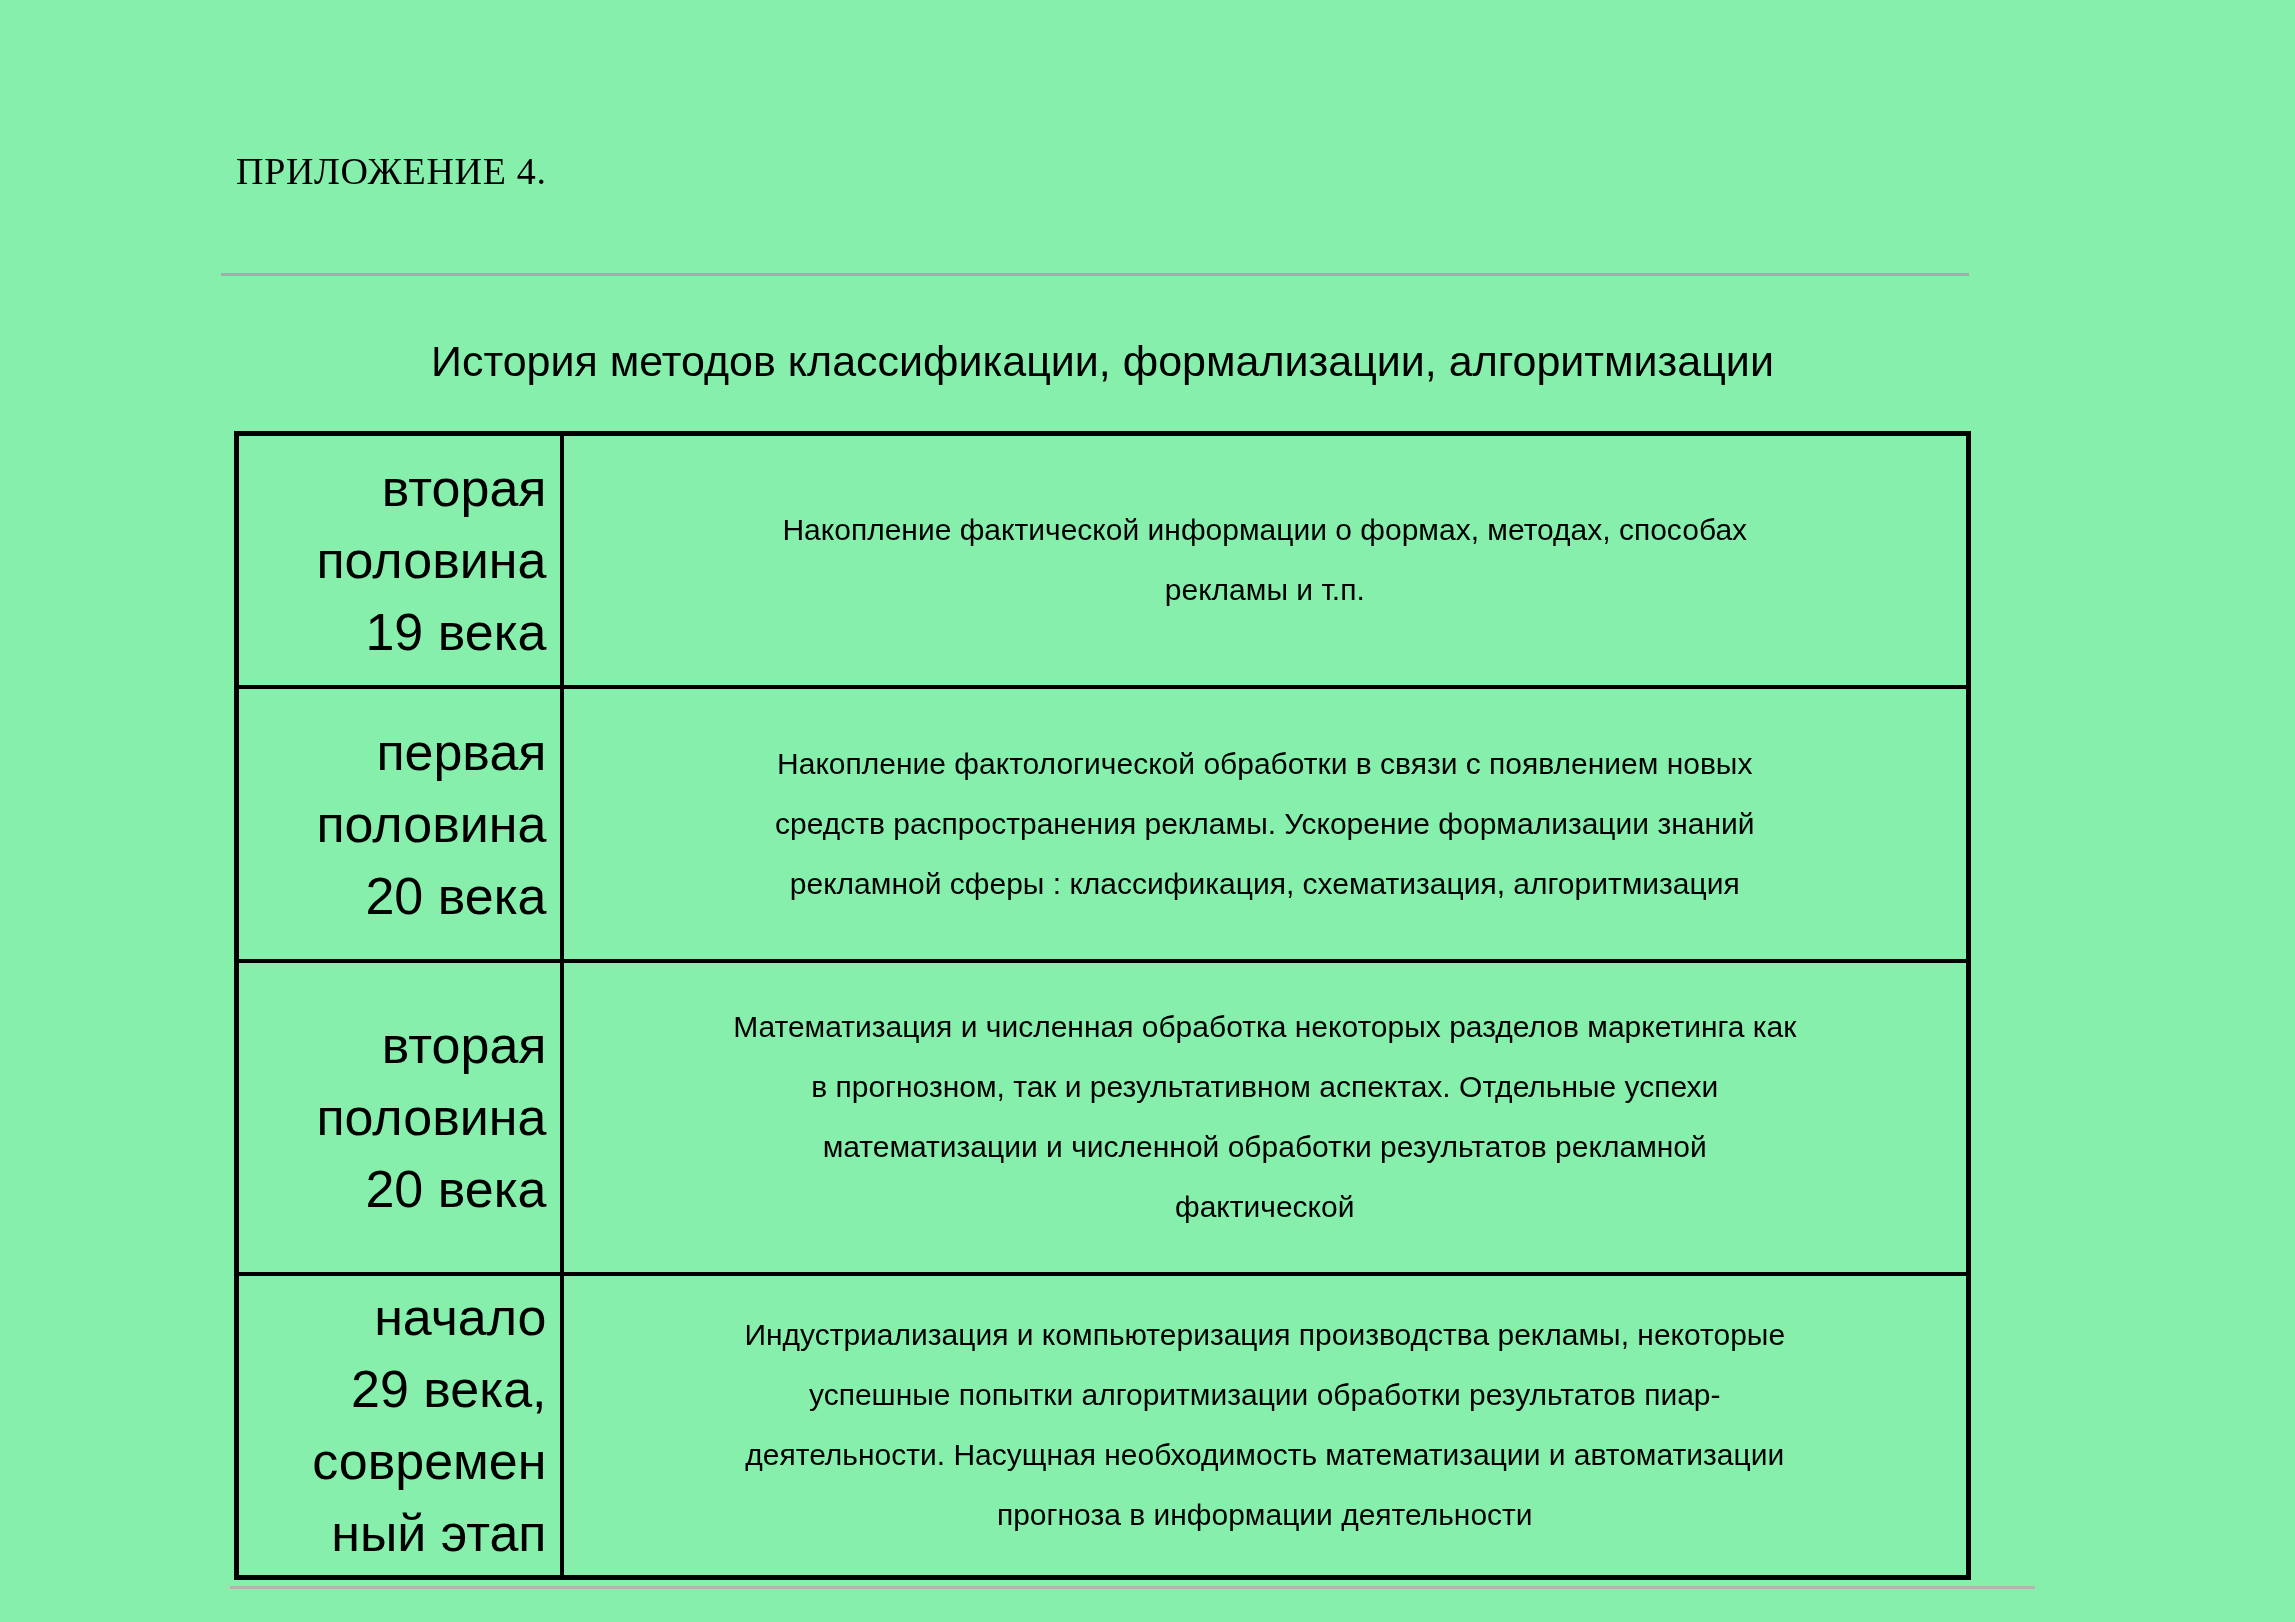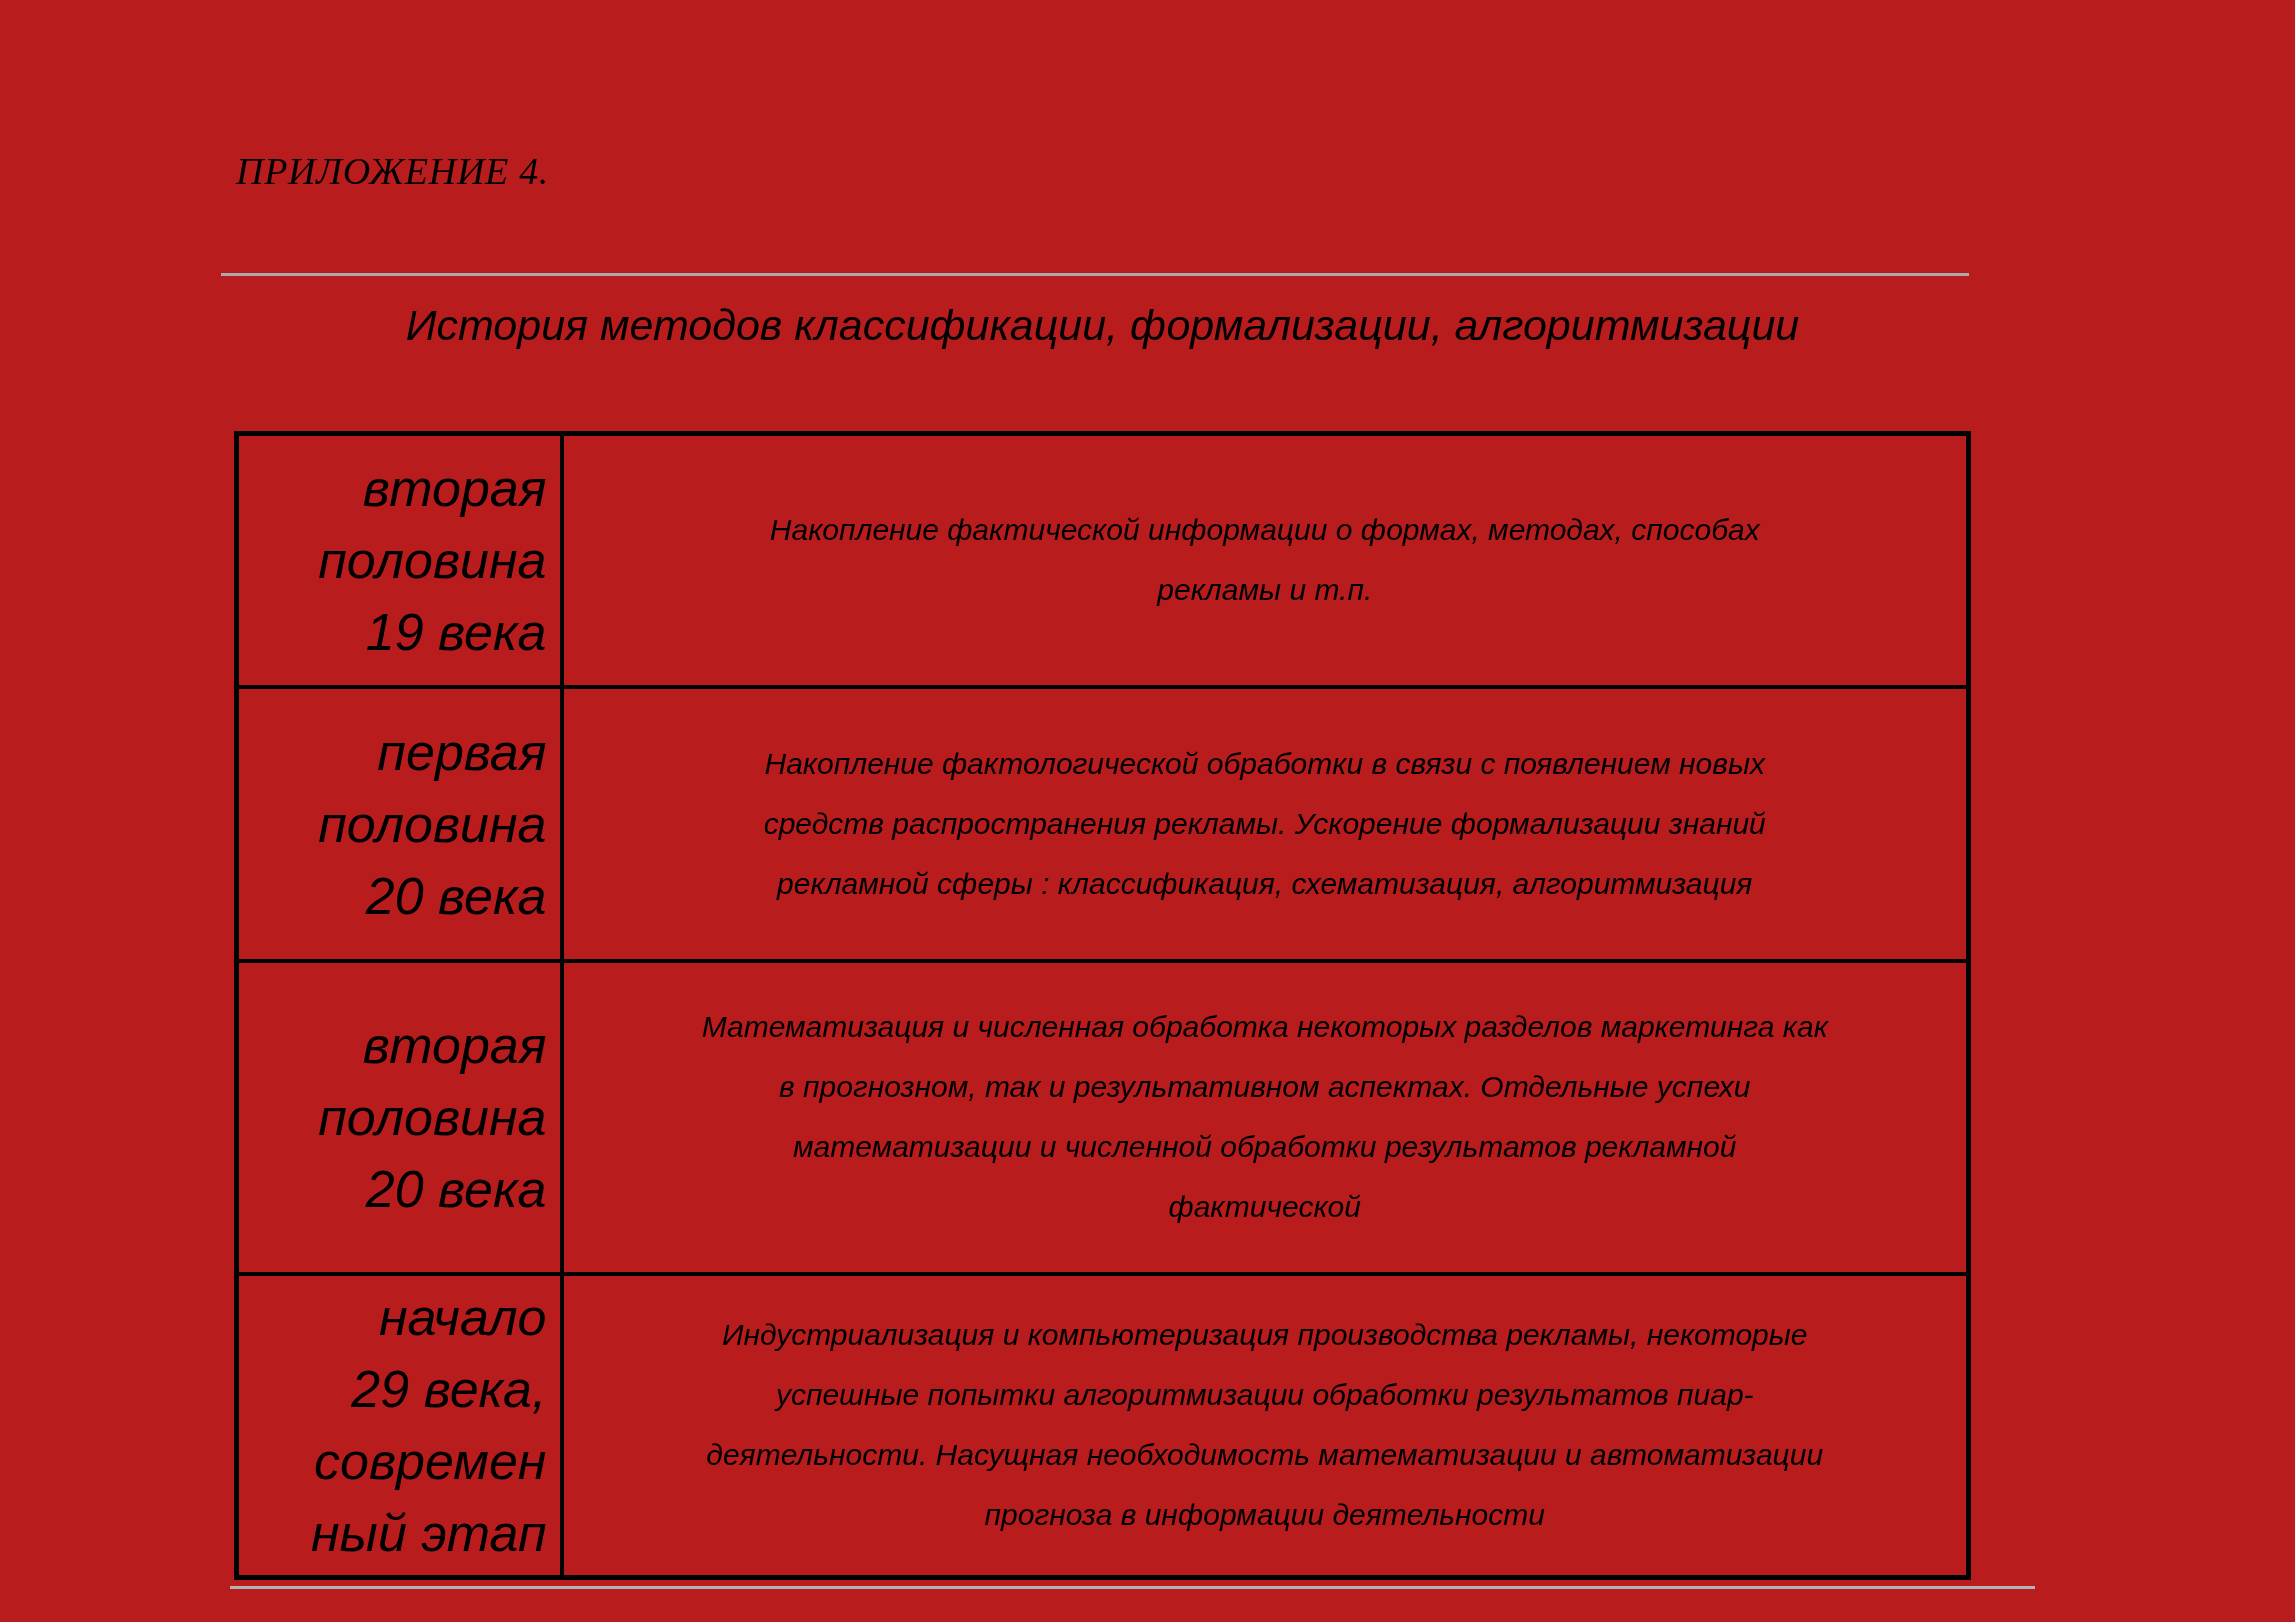--- a/index.html
+++ b/index.html
@@ -1,24 +1,23 @@
 <!DOCTYPE html>
 <html style="font-size:10.5px"><head>
 <meta charset="utf-8">
 <style>
   html, body { margin: 0; padding: 0; background: #ffffff; }
   .page {
     position: relative;
     width: 2295px;
     height: 1623px;
-    background: #b91c1c;
+    background: #86efac;
     color: #000000;
     font-family: "Liberation Sans", "DejaVu Sans", sans-serif;
     overflow: hidden;
-    font-style: italic;
   }
   .appendix {
     position: absolute;
     left: 236px;
     top: 149px;
     font-family: "Liberation Serif", "DejaVu Serif", serif;
     font-size: 38px;
     letter-spacing: 0.7px;
     white-space: nowrap;
   }
@@ -32,21 +31,21 @@
   }
   .doc-title {
     position: absolute;
     left: 234px;
     top: 296px;
     width: 1737px;
     text-align: center;
     font-size: 43px;
     line-height: 58px;
   }
-  .title-line { white-space: nowrap; }
+  .title-line { white-space: nowrap; margin-top: 36px; }
   .hist-table {
     position: absolute;
     left: 234px;
     top: 431px;
     width: 1737px;
     border-collapse: collapse;
     table-layout: fixed;
     border: 5.9px solid #000000;
   }
   .hist-table td {

